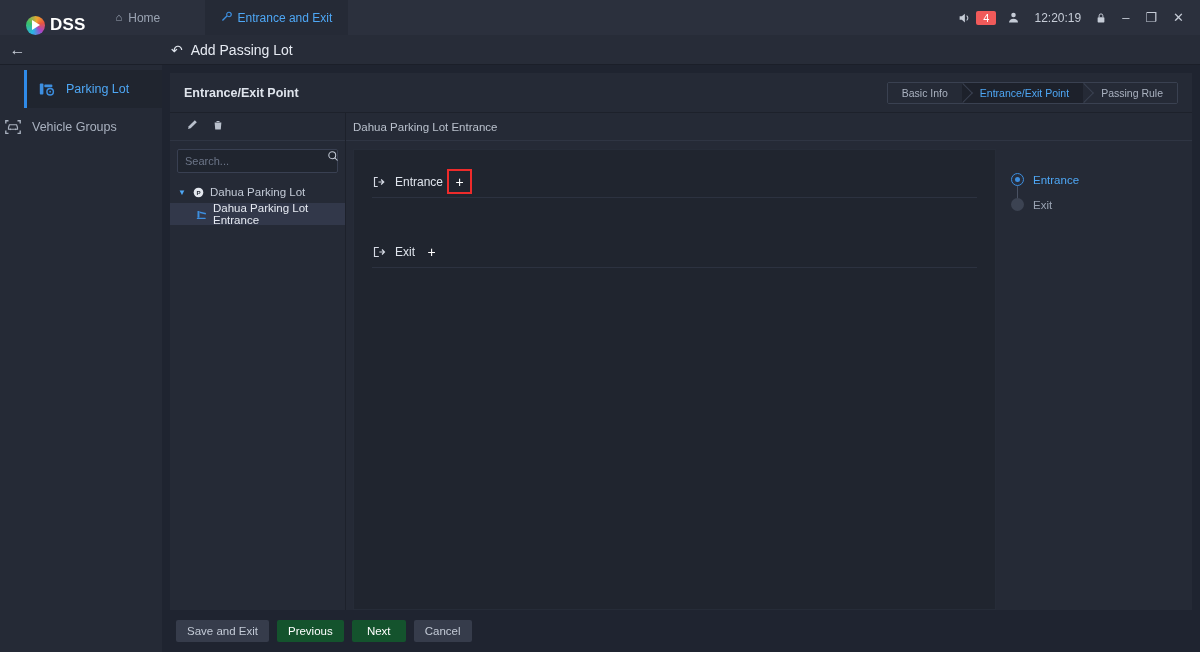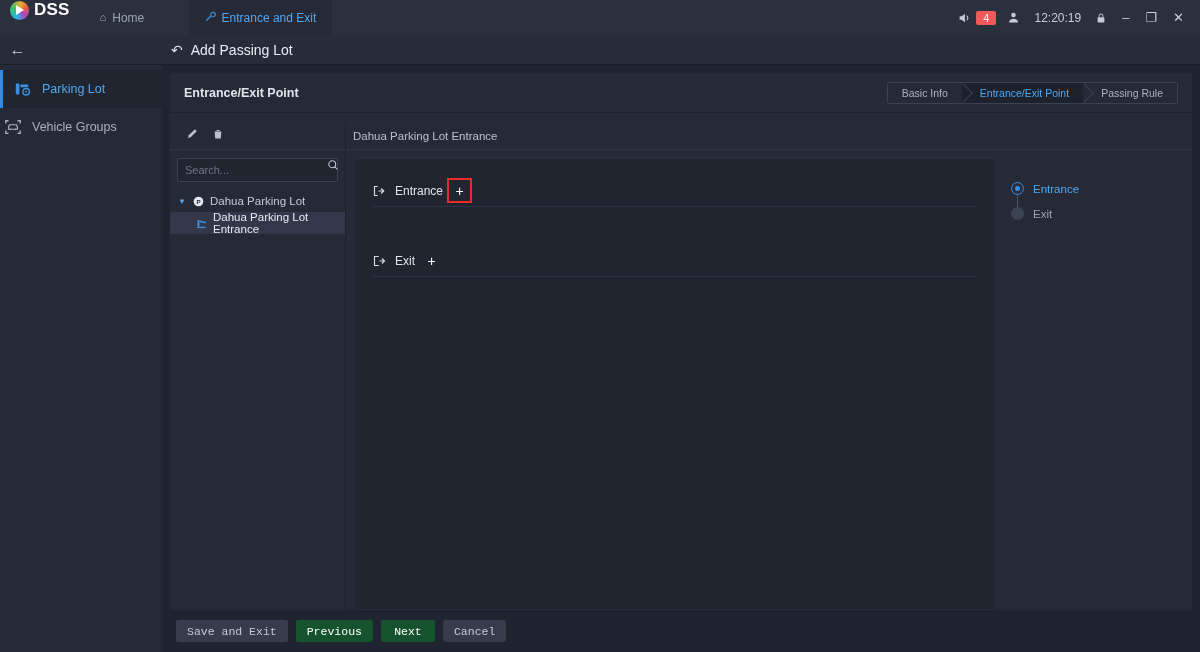--- a/index.html
+++ b/index.html
@@ -8,22 +8,23 @@
     background: #1f2430;
     font-family: "Liberation Sans", sans-serif;
     overflow: hidden;
     -webkit-font-smoothing: antialiased;
   }
 
   
   .titlebar {
     height: 35px; width: 1200px;
     background: #2b303d;
-    display: flex; align-items: flex-start;
+    display: flex; align-items: flex-end;
     position: relative;
+    padding-left: 16px;
   }
   .logo-wrap {
     display: flex; align-items: center; gap: 5px;
     padding-left: 10px; padding-right: 14px;
   }
   .logo-mark {
     width: 19px; height: 19px; border-radius: 50%;
     background: conic-gradient(from 200deg, #2bb3e8, #39c26a 25%, #f0a52e 48%, #e8573f 64%, #a845c7 82%, #2bb3e8);
     position: relative;
   }
@@ -84,28 +85,29 @@
   
   .leftnav { width: 162px; background: #252a36; padding-top: 5px; }
   .nav-item {
     height: 38px; display: flex; align-items: center; gap: 10px;
     font-size: 12.5px; color: #a9b1bf;
     border-left: 3px solid transparent; position: relative;
   }
   .nav-item.active {
     color: #4ea7f5; background: #20252f; border-left-color: #2f8ae8;
     padding-left: 10px;
+    margin-left: 24px;
   }
   .nav-ico { width: 19px; height: 19px; display: flex; align-items: center; justify-content: center; }
 
   
   .main { flex: 1; background: #1f2430; display: flex; flex-direction: column; }
   .panel {
     margin: 8px 8px 0 8px; background: #252a36; flex: 1;
-    display: flex; flex-direction: column; min-height: 0; gap: 9px;
+    display: flex; flex-direction: column; min-height: 0;
   }
   .panel-head {
     height: 40px; display: flex; align-items: center;
     border-bottom: 1px solid #1d212b; padding: 0 14px;
   }
   .panel-head-title { color: #dfe4ec; font-size: 12.5px; font-weight: bold; }
 
   
   .steps { margin-left: auto; display: flex; align-items: stretch;
     border: 1px solid #3a4151; border-radius: 2px; height: 22px; overflow: hidden; }
@@ -203,21 +205,21 @@
   }
 
   
   .footer {
     height: 42px; display: flex; align-items: center; gap: 8px;
     padding-left: 14px; background: #1f2430;
   }
   .btn {
     height: 22px; min-width: 54px; padding: 0 11px; border-radius: 2px;
     font-size: 11.5px; display: flex; align-items: center; justify-content: center;
-    border: none; font-family: Liberation Mono, monospace;
+    border: none; font-family: Liberation Sans, sans-serif;
   }
   .btn.dark { background: #363c4b; color: #c3cad6; }
   .btn.primary { background: #14532d; color: #ffffff; }
 </style>
 </head>
 <body>
 
 <div class="titlebar">
   <div class="logo-wrap">
     <div class="logo-mark"></div>

